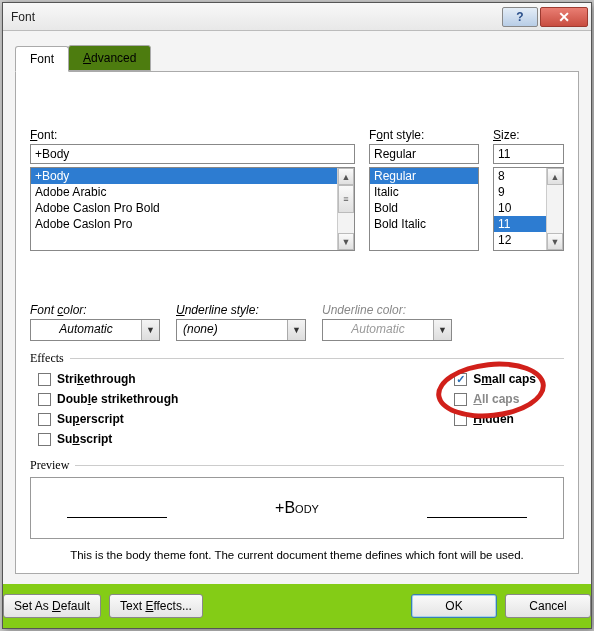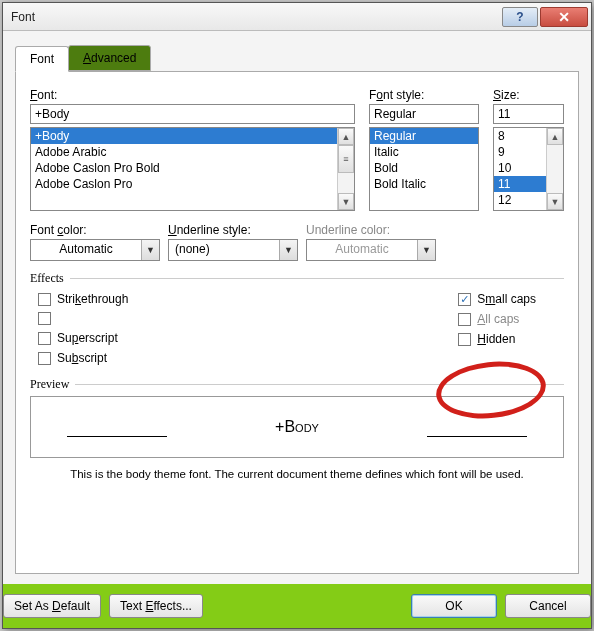--- a/index.html
+++ b/index.html
@@ -69,21 +69,21 @@
     border: 1px solid #aaa;
     background: #fff;
     flex: 1;
     padding: 16px 14px 10px 14px;
     margin-top: 0;
     position: relative;
     z-index: 1;
     display: flex; flex-direction: column;
   }
   .row1 { display: flex; gap: 14px; }
-  .col { display: flex; flex-direction: column; }
+  .col { display: flex; flex-direction: column; margin-top: 40px; }
   .label { margin-bottom: 2px; }
   .u1 { text-decoration: underline; text-decoration-skip-ink: none; }
   input.txt {
     border: 1px solid #888;
     background: #fff;
     padding: 2px 4px;
     font-family: inherit;
     font-size: 12px;
     height: 20px;
   }
@@ -109,21 +109,21 @@
   }
   .sbbtn {
     height: 17px;
     background: linear-gradient(#fafafa,#e0e0e0);
     border: 1px solid #bbb;
     margin: 0;
     display:flex;align-items:center;justify-content:center;
     font-size: 9px; color:#555;
   }
   .sbtrack { flex: 1; background: #f3f3f3; }
-  .row2 { display: flex; gap: 8px; margin-top: 12px; }
+  .row2 { display: flex; gap: 16px; margin-top: 12px; font-style: italic; }
   .combo {
     display: flex; height: 22px;
     border: 1px solid #888; background: #fff;
     min-width: 120px;
   }
   .combo span { flex:1; padding: 2px 6px; text-align:center; }
   .combo .dd {
     width: 18px; border-left: 1px solid #aaa;
     background: linear-gradient(#f4f4f4,#ddd);
     display:flex;align-items:center;justify-content:center;
@@ -133,20 +133,21 @@
   .fieldset-label {
     margin-top: 10px;
     display: flex; align-items: center; font-family: Liberation Serif, serif;
   }
   .fieldset-label .line {
     flex:1; height:1px; background:#ccc; margin-left:6px;
   }
   .effects {
     display: flex; gap: 40px;
     padding: 6px 8px 2px 8px;
+    font-weight: bold;
   }
   .effcol { display:flex; flex-direction:column; gap:6px; }
   .chk { display:flex; align-items:center; gap:6px; }
   .chkbox {
     width:13px; height:13px;
     border:1px solid #777; background:#fff;
     display:flex;align-items:center;justify-content:center;
     font-size:11px; color:#2a6fb5; line-height:1;
   }
   .previewbox {
@@ -291,20 +292,21 @@
           <div class="line"></div>
       </div>
       <div class="effects">
         <div class="effcol">
           <label class="chk">
             <span class="chkbox"></span>
             <span>Stri<span style="text-decoration:underline">k</span>ethrough</span>
           </label>
           <label class="chk">
             <span class="chkbox"></span>
+            <span>Doub<span style="text-decoration:underline">l</span>e strikethrough</span>
           </label>
           <label class="chk">
             <span class="chkbox"></span>
             <span>Su<span style="text-decoration:underline">p</span>erscript</span>
           </label>
           <label class="chk">
             <span class="chkbox"></span>
             <span>Su<span style="text-decoration:underline">b</span>script</span>
           </label>
         </div>

